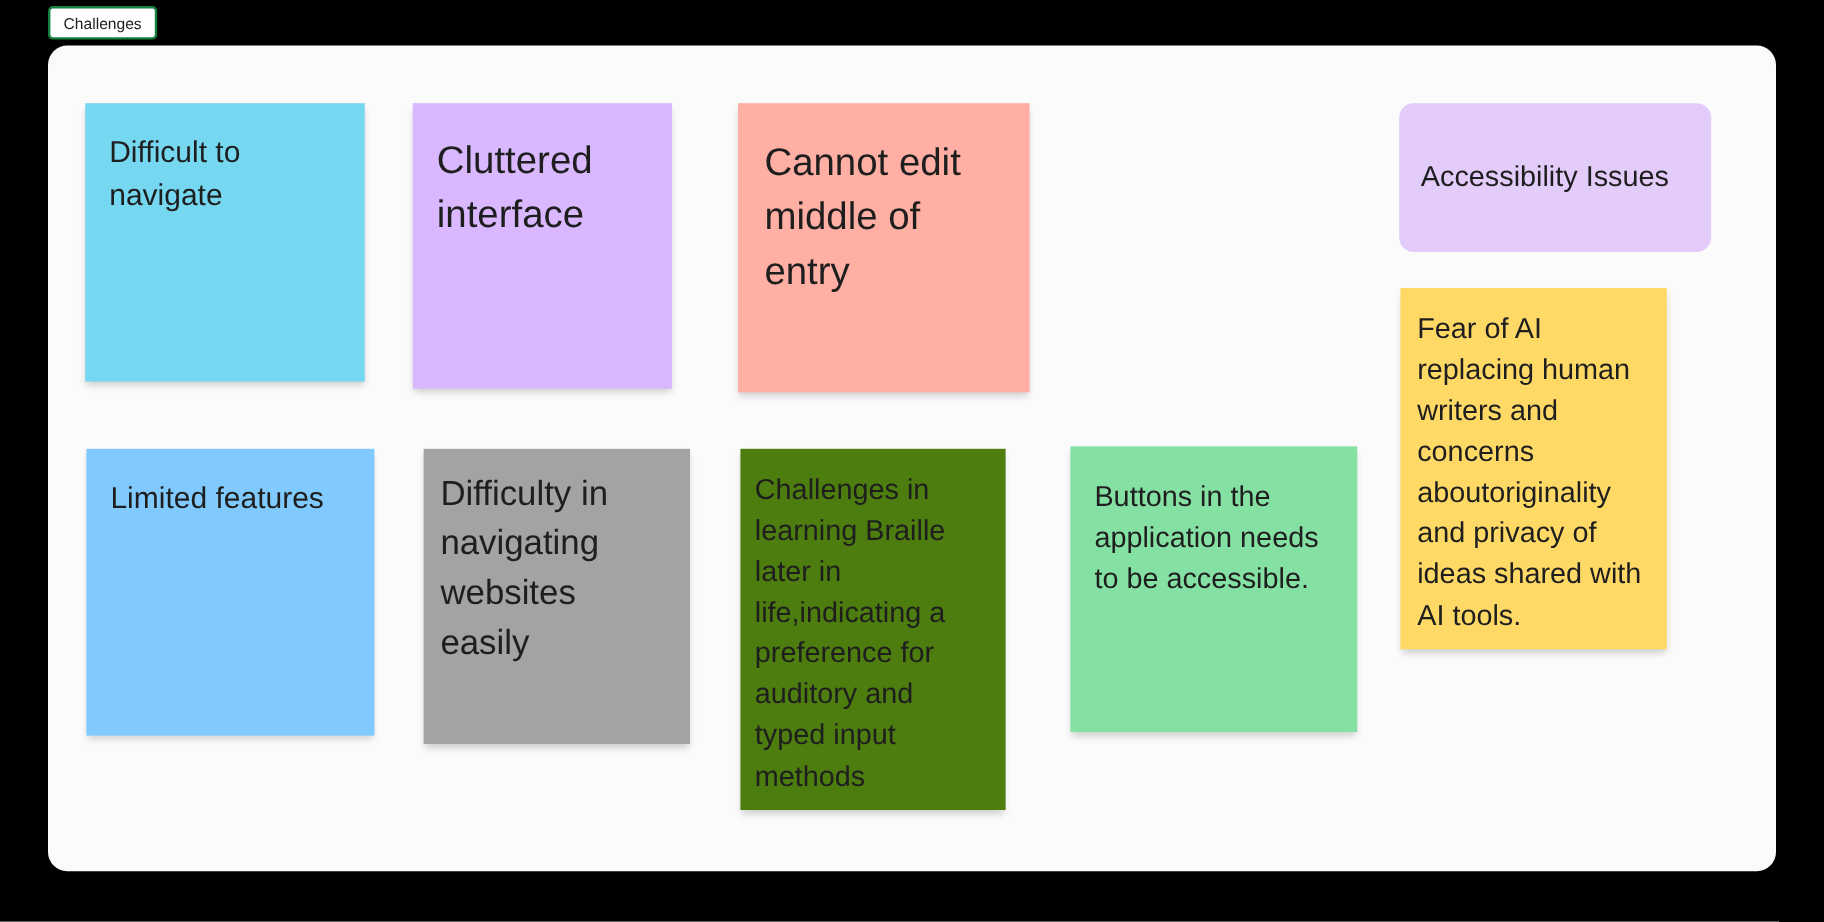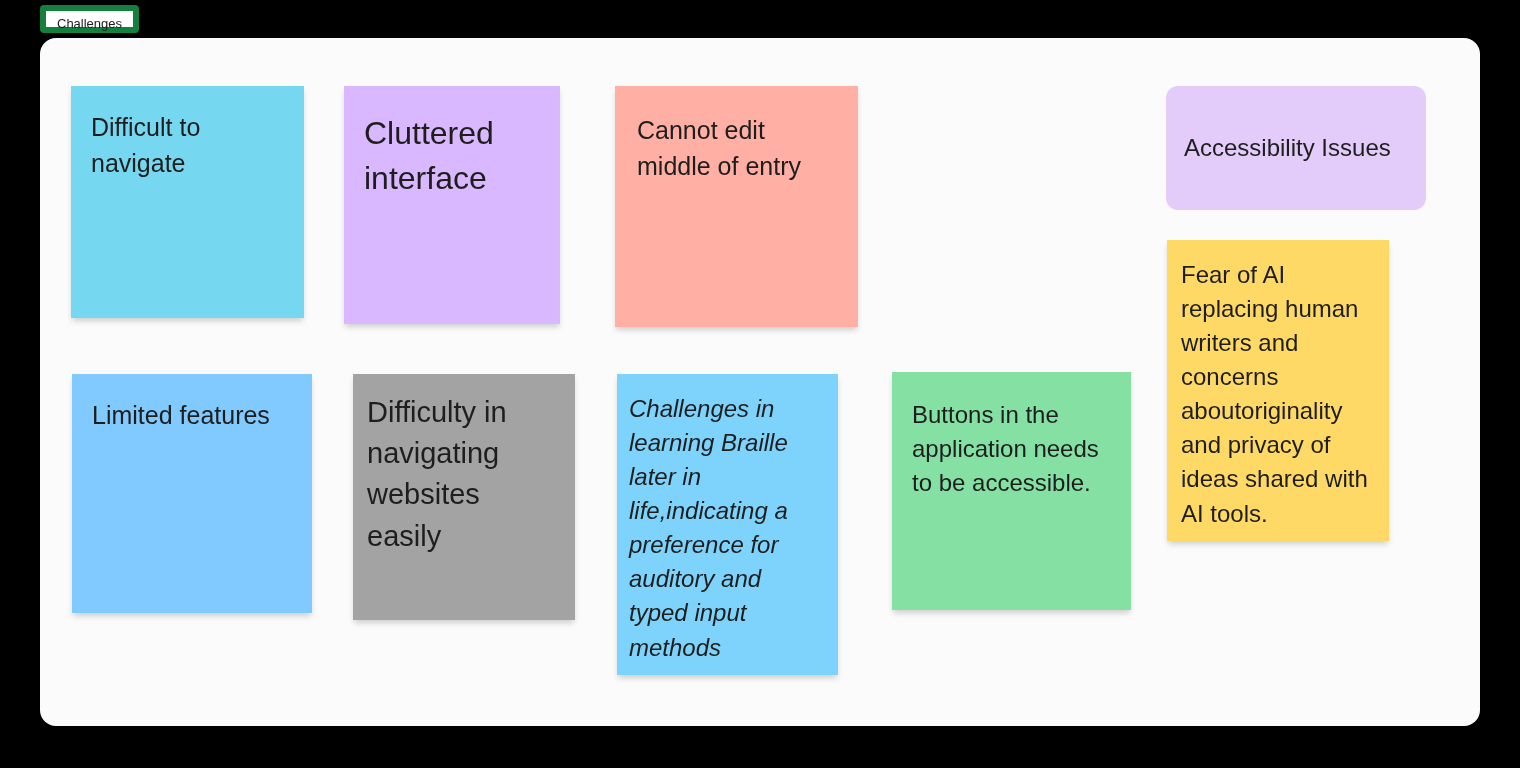--- a/index.html
+++ b/index.html
@@ -16,21 +16,21 @@
     height: 768px;
   }
   .section-label {
     position: absolute;
     left: 40px;
     top: 5px;
     height: 28px;
     line-height: 26px;
     padding: 0 11px;
     background: #ffffff;
-    border: 6px solid #15803d;
+    border: 2px solid #15803d;
     border-radius: 4px;
     font-size: 13px;
     color: #1e1e1e;
     box-shadow: 0 1px 2px rgba(0,0,0,0.25);
     z-index: 3;
     white-space: nowrap;
   }
   .board {
     position: absolute;
     left: 40px;
@@ -46,21 +46,21 @@
     z-index: 2;
     color: #1e1e1e;
     line-height: 1.42;
     box-shadow: 0 4px 6px -1px rgba(0,0,0,0.18);
     word-wrap: break-word;
   }
   .note .note-text { display: block; }
   
   .n0 { left: 71px;  top: 86px;  width: 233px; height: 232px; padding: 24px 20px; font-size: 25px; }
   .n1 { left: 344px; top: 86px;  width: 216px; height: 238px; padding: 25px 20px; font-size: 32px; }
-  .n2 { left: 615px; top: 86px;  width: 243px; height: 241px; padding: 27px 22px; font-size: 25px; }
+  .n2 { left: 615px; top: 86px;  width: 243px; height: 241px; padding: 27px 22px; font-size: 32px; }
   .n3 { left: 892px; top: 86px;  width: 242px; height: 242px; padding: 26px 20px; font-size: 29px; }
   .n4 { left: 1166px; top: 86px; width: 260px; height: 124px; padding: 0 18px; font-size: 24px;
         border-radius: 12px; display: flex; align-items: center; box-shadow: none; }
   .n5 { left: 1167px; top: 240px; width: 222px; height: 301px; padding: 18px 14px; font-size: 24px; }
   
   .n6 { left: 72px;  top: 374px; width: 240px; height: 239px; padding: 24px 20px; font-size: 25px; }
   .n7 { left: 353px; top: 374px; width: 222px; height: 246px; padding: 18px 14px; font-size: 29px; }
   .n8 { left: 617px; top: 374px; width: 221px; height: 301px; padding: 18px 12px; font-size: 24px; }
   .n9 { left: 892px; top: 372px; width: 239px; height: 238px; padding: 26px 20px; font-size: 24px; }
 </style>
@@ -95,21 +95,21 @@
   </div>
 
   <div class="note n5" style="background-color: rgb(255, 217, 102);">
     <span class="note-text">Fear of AI replacing human writers and concerns aboutoriginality and privacy of ideas shared with AI tools.</span>
   </div>
 
   <div class="note n7" style="background-color: #a3a3a3;">
     <span class="note-text">Difficulty in navigating websites easily</span>
   </div>
 
-  <div class="note n8" style="background-color: #7dd3fc; font-style: italic;">
+  <div class="note n8" style="background-color: #4d7c0f;">
     <span class="note-text">Challenges in learning Braille later in life,indicating a preference for auditory and typed input methods</span>
   </div>
 
   <div class="note n9" style="background-color: rgb(133, 224, 163);">
     <span class="note-text">Buttons in the application needs to be accessible.</span>
   </div>
 
 </div>
 
 </body></html>

